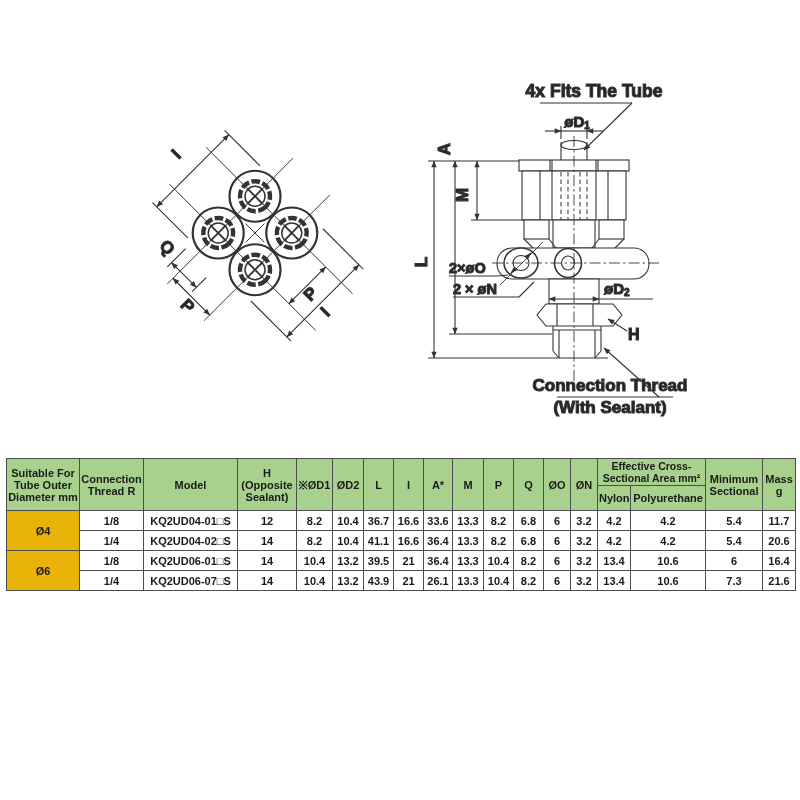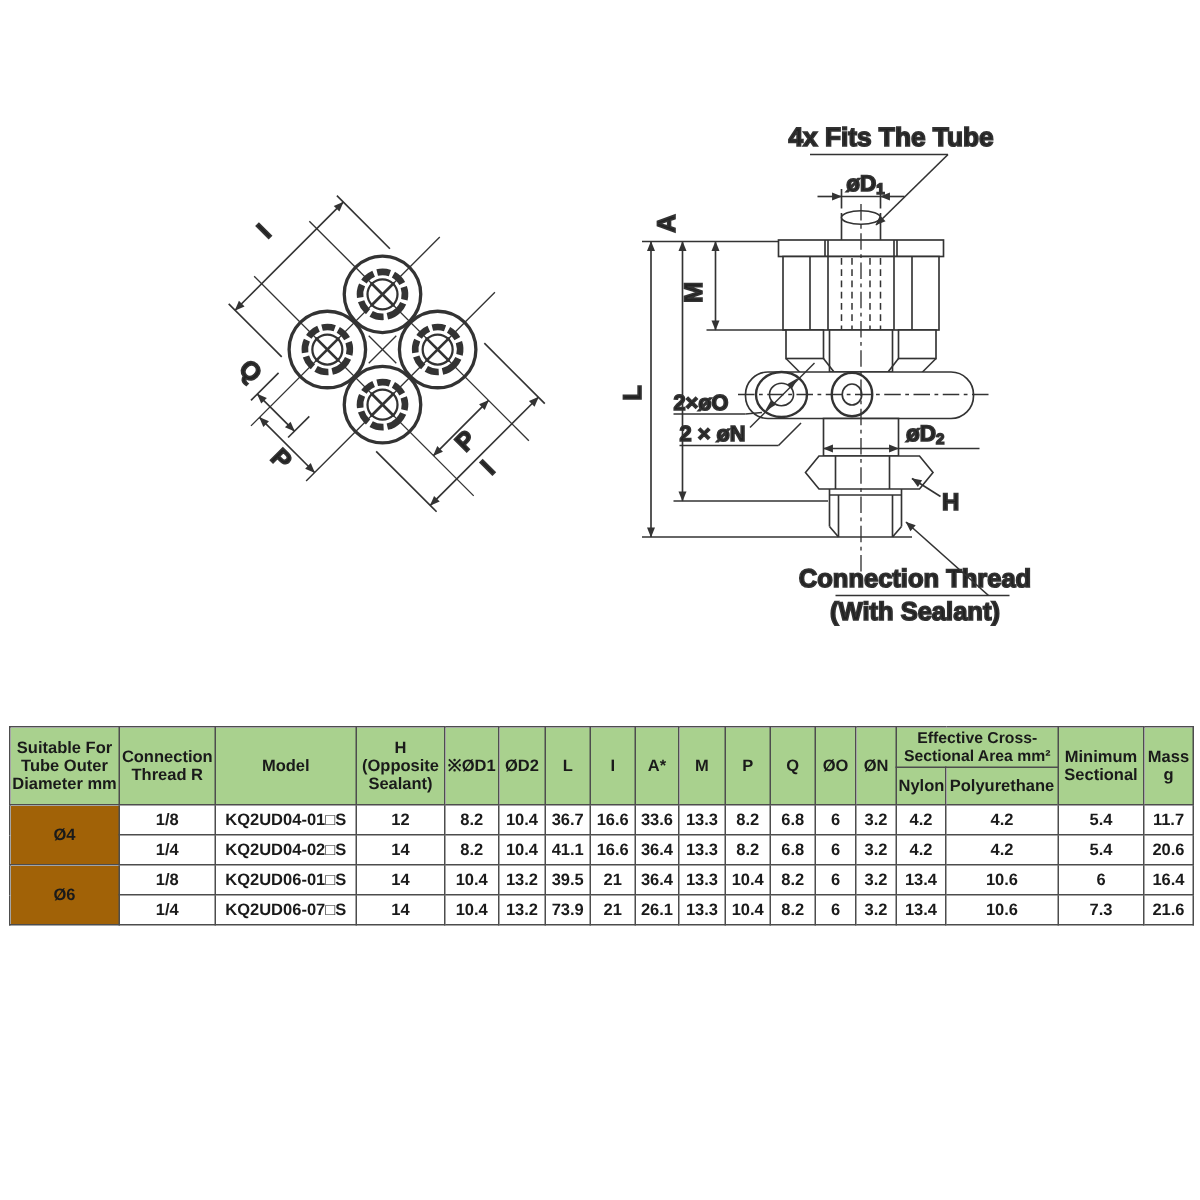--- a/index.html
+++ b/index.html
@@ -1,28 +1,28 @@
 <!DOCTYPE html>
 <html><head>
 <meta charset="utf-8">
 <style>
   html,body{margin:0;padding:0;background:#fff;}
   #screen{position:relative;width:800px;height:800px;background:#fff;overflow:hidden;
           font-family:"Liberation Sans",sans-serif;}
   #drawing{position:absolute;left:0;top:0;}
-  .tbl-wrap{position:absolute;left:6px;top:484px;width:789px;}
+  .tbl-wrap{position:absolute;left:6px;top:458px;width:789px;}
   table{border-collapse:collapse;table-layout:fixed;width:789px;
         font-family:"Liberation Sans",sans-serif;font-weight:bold;font-size:11px;color:#1a1a1a;}
   th,td{border:1px solid #4d4d4d;text-align:center;vertical-align:middle;padding:0 1px;line-height:12px;overflow:hidden;}
   th{background:#a9d18e;font-weight:bold;}
   thead tr.r1{height:27px;}
   thead tr.r2{height:25px;}
   tbody tr{height:20px;}
   td{background:#ffffff;}
-  td.green{background:#a16207;}
+  td.green{background:#eab308;}
   .blk{display:block;}
   .eff{font-size:10.5px;margin-top:36px;}
   svg text{font-family:"Liberation Sans",sans-serif;font-weight:bold;fill:#222;}
 </style>
 </head>
 <body>
 
 <div id="screen">
 
 <svg id="drawing" width="800" height="465" viewBox="0 0 800 465" stroke="#333" fill="none" stroke-width="1.1" stroke-linecap="butt">
@@ -363,21 +363,21 @@
       <td>10.6</td>
       <td>6</td>
       <td>16.4</td>
     </tr>
     <tr>
       <td>1/4</td>
       <td>KQ2UD06-07□S</td>
       <td>14</td>
       <td>10.4</td>
       <td>13.2</td>
-      <td>73.9</td>
+      <td>43.9</td>
       <td>21</td>
       <td>26.1</td>
       <td>13.3</td>
       <td>10.4</td>
       <td>8.2</td>
       <td>6</td>
       <td>3.2</td>
       <td>13.4</td>
       <td>10.6</td>
       <td>7.3</td>

